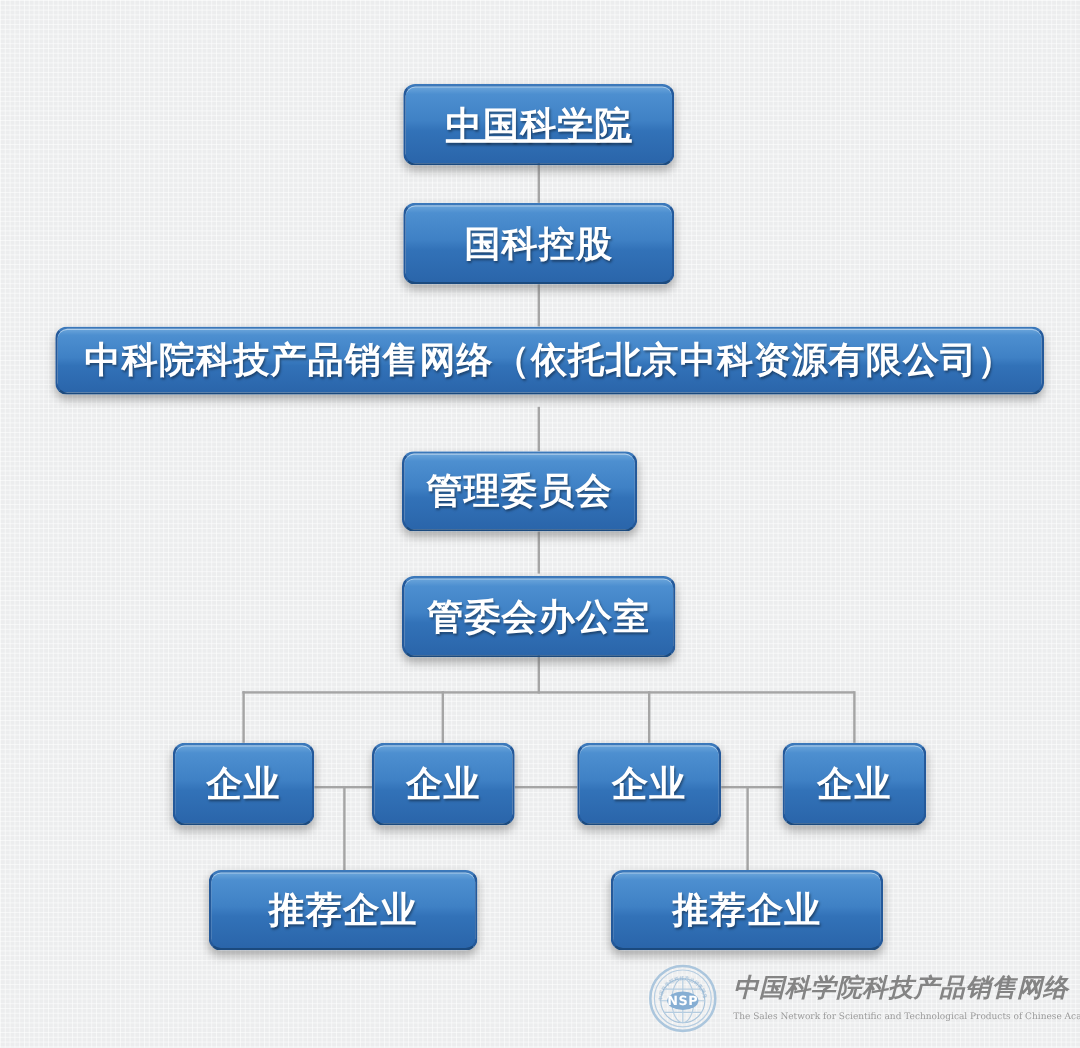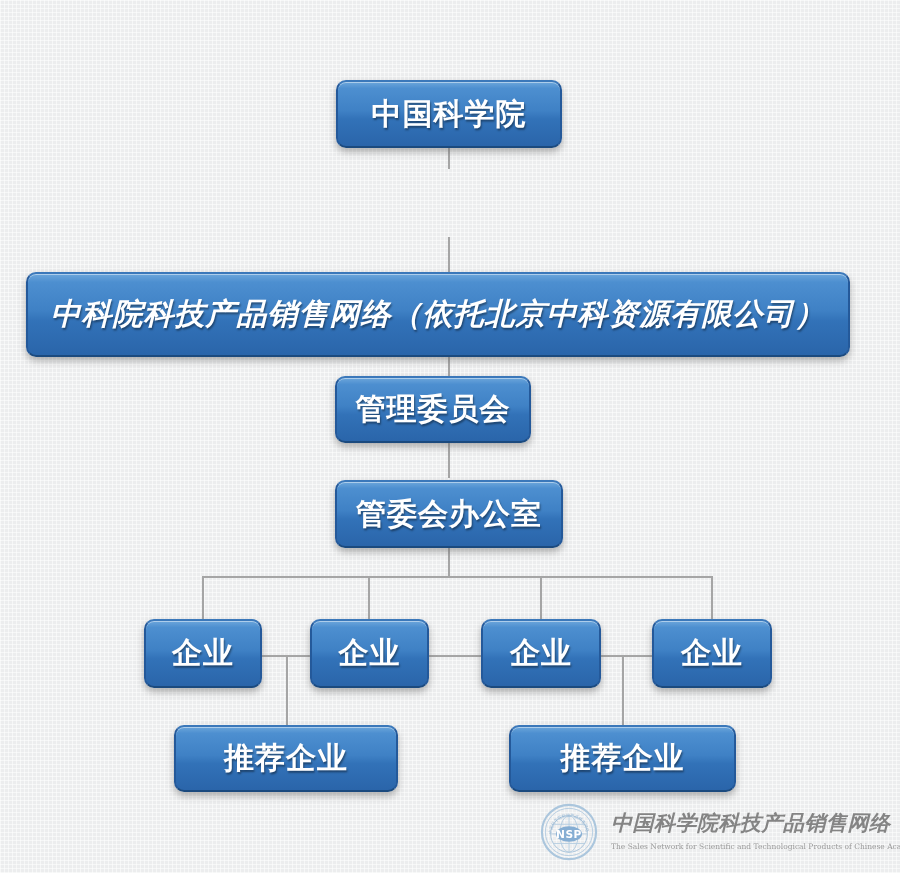--- a/index.html
+++ b/index.html
@@ -48,22 +48,23 @@
   <div class="line" style="left:202px;top:576px;width:2px;height:43px;"></div>
   <div class="line" style="left:368px;top:576px;width:2px;height:43px;"></div>
   <div class="line" style="left:540px;top:576px;width:2px;height:43px;"></div>
   <div class="line" style="left:711px;top:576px;width:2px;height:43px;"></div>
   <div class="line" style="left:262px;top:655px;width:48px;height:2px;"></div>
   <div class="line" style="left:429px;top:655px;width:52px;height:2px;"></div>
   <div class="line" style="left:601px;top:655px;width:51px;height:2px;"></div>
   <div class="line" style="left:286px;top:655px;width:2px;height:70px;"></div>
   <div class="line" style="left:622px;top:655px;width:2px;height:70px;"></div>
 
-  <div class="node" style="left:336px;top:80px;width:226px;height:68px;">中国科学院</div>
-  <div class="node" style="left:26px;top:272px;width:824px;height:85px;font-style:italic;">中科院科技产品销售网络（依托北京中科资源有限公司）</div>
+  <div class="node" style="left:336px;top:70px;width:226px;height:68px;text-decoration:underline;">中国科学院</div>
+  <div class="node" style="left:336px;top:169px;width:226px;height:68px;">国科控股</div>
+  <div class="node" style="left:46px;top:272px;width:824px;height:57px;">中科院科技产品销售网络（依托北京中科资源有限公司）</div>
   <div class="node" style="left:335px;top:376px;width:196px;height:67px;">管理委员会</div>
   <div class="node" style="left:335px;top:480px;width:228px;height:68px;">管委会办公室</div>
   <div class="node" style="left:144px;top:619px;width:118px;height:69px;">企业</div>
   <div class="node" style="left:310px;top:619px;width:119px;height:69px;">企业</div>
   <div class="node" style="left:481px;top:619px;width:120px;height:69px;">企业</div>
   <div class="node" style="left:652px;top:619px;width:120px;height:69px;">企业</div>
   <div class="node" style="left:174px;top:725px;width:224px;height:67px;">推荐企业</div>
   <div class="node" style="left:509px;top:725px;width:227px;height:67px;">推荐企业</div>
 
   <div class="logo">

